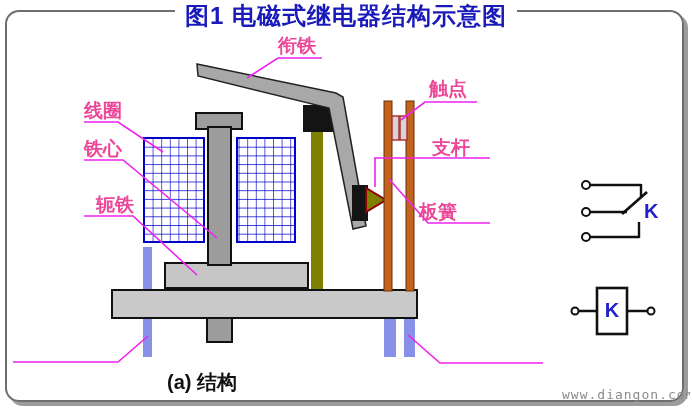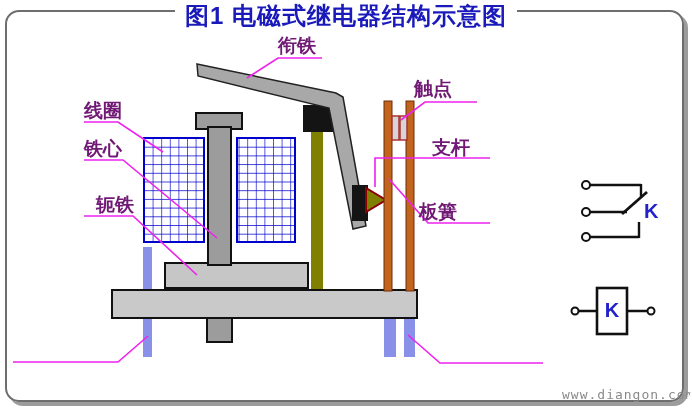--- a/index.html
+++ b/index.html
@@ -4,21 +4,21 @@
 <style>
   html,body{margin:0;padding:0;background:#fff;}
   #stage{position:relative;width:692px;height:411px;background:#fff;overflow:hidden;
          font-family:"Liberation Sans",sans-serif;border-radius:27px;}
   #frame{position:absolute;left:5px;top:10px;width:675px;height:388px;
          border:2px solid #6e6e6e;border-radius:14px;box-shadow:4px 4px 0 #9c9c9c;z-index:1;}
   #drawing{position:absolute;left:0;top:0;z-index:2;}
   .txt{position:absolute;z-index:3;white-space:nowrap;font-weight:bold;}
   #title{left:50%;top:0;transform:translateX(-50%);font-size:24px;letter-spacing:1px;
          color:#1a1abb;background:#fff;padding:0 10px;}
-  .lbl{color:#701a75;font-size:19px;}
+  .lbl{color:#ec4899;font-size:19px;}
   .cap{color:#111;font-size:20px;}
   .ksym{color:#2222cc;font-size:20px;}
   #k-box-label{width:30px;text-align:center;}
   #watermark{color:#8a8a8a;font-size:13px;font-weight:normal;
              font-family:"DejaVu Sans Mono",monospace;letter-spacing:1px;}
 </style>
 </head>
 <body>
 
 <div id="stage">
@@ -92,23 +92,24 @@
       <circle cx="651" cy="311" r="3.5" fill="#fff" stroke-width="2"></circle>
     </g>
   </svg>
 
   <div id="title" class="txt">图1  电磁式继电器结构示意图</div>
 
   <div class="txt lbl" style="left:278px;top:33px;">衔铁</div>
   <div class="txt lbl" style="left:84px;top:98px;">线圈</div>
   <div class="txt lbl" style="left:84px;top:136px;">铁心</div>
   <div class="txt lbl" style="left:96px;top:192px;">轭铁</div>
-  <div class="txt lbl" style="left:414px;top:76px;">触点</div>
+  <div class="txt lbl" style="left:429px;top:76px;">触点</div>
   <div class="txt lbl" style="left:432px;top:135px;">支杆</div>
   <div class="txt lbl" style="left:419px;top:199px;">板簧</div>
 
+  <div class="txt cap" style="left:167px;top:369px;">(a) 结构</div>
 
   <div class="txt ksym" style="left:644px;top:200px;" id="k-switch-label">K</div>
   <div class="txt ksym" style="left:597px;top:299px;" id="k-box-label">K</div>
 
   <div class="txt" id="watermark" style="left:562px;top:387px;">www.diangon.com</div>
 
 </div>
 
 </body></html>

